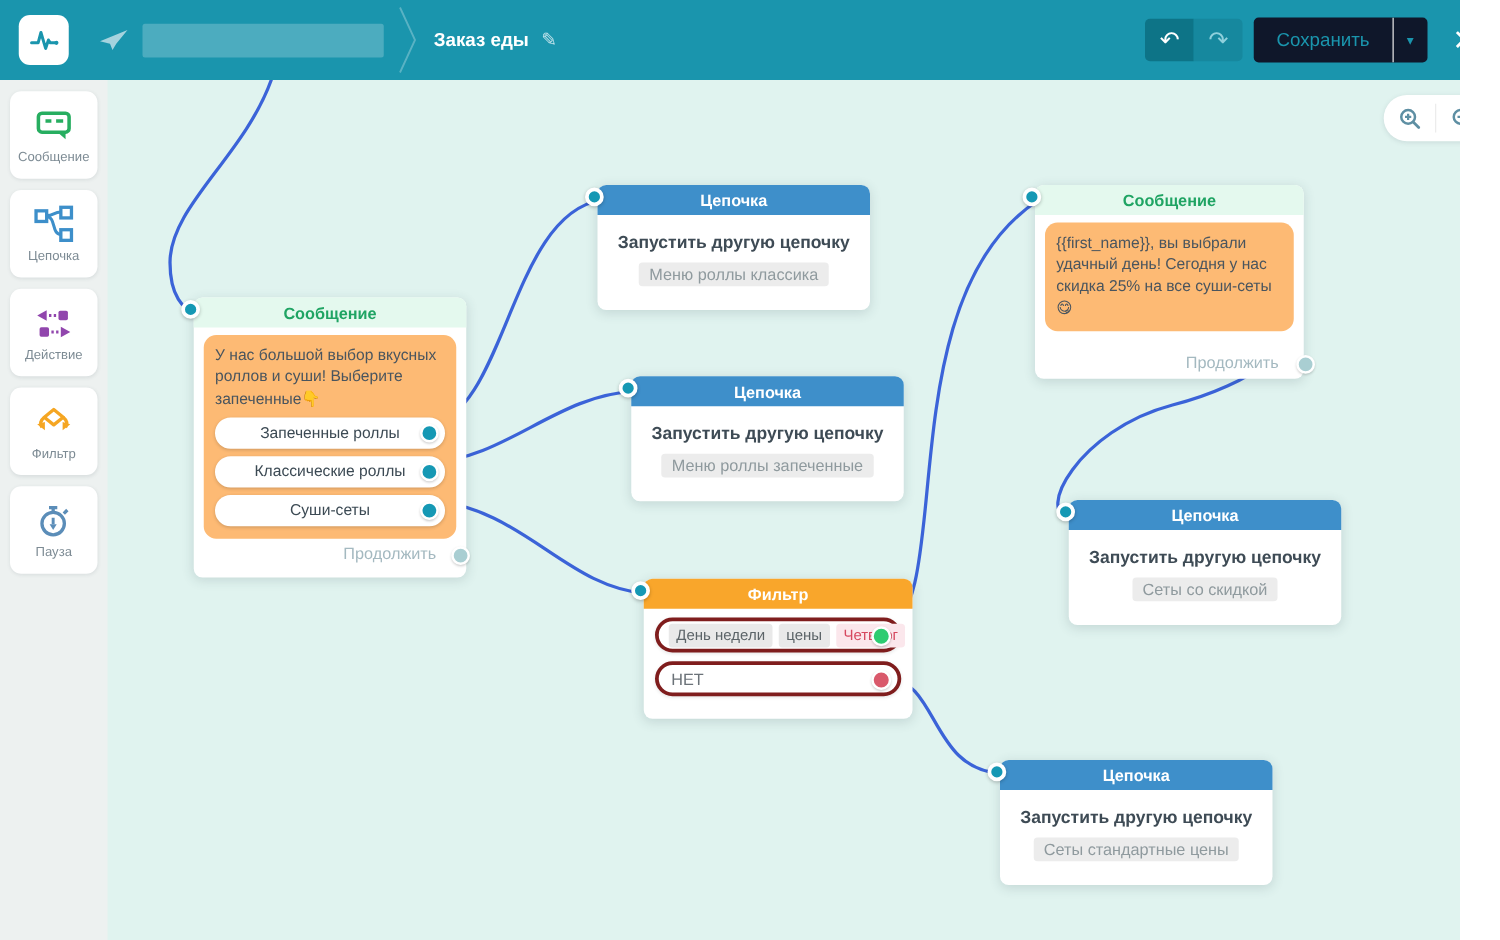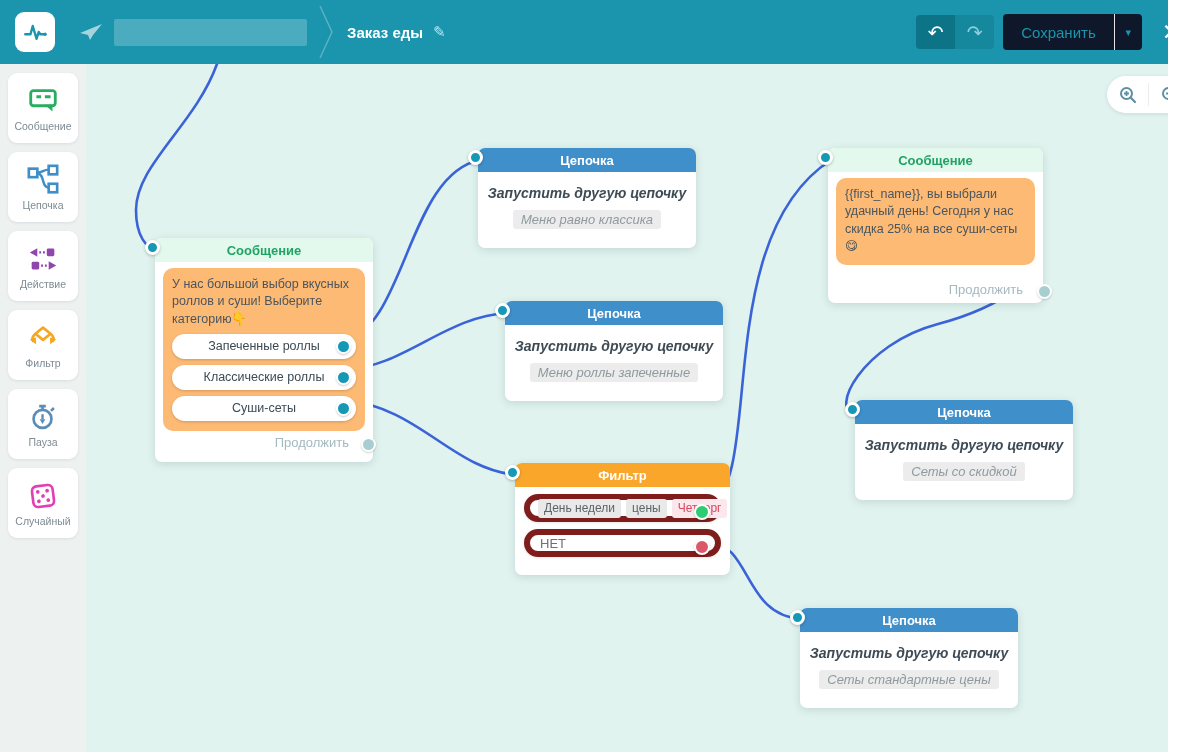--- a/index.html
+++ b/index.html
@@ -61,25 +61,25 @@
   .msg-body { margin:6px 8px 0; background:#fdba74; border-radius:10px; padding:8px 9px 10px; }
   .msg-text { font-size:12.5px; color:#4a555e; line-height:1.38; }
   .msg-btn { position:relative; background:#fff; border-radius:13px; height:25px; line-height:25px;
              text-align:center; font-size:12.5px; color:#3c4a54; margin-top:6px;
              box-shadow:0 1px 3px rgba(0,0,0,.18); cursor:pointer; }
   .btn-port { position:absolute; right:5px; top:5px; width:15px; height:15px; background:#1598b4;
               border:2px solid #fff; border-radius:50%; box-shadow:0 1px 2px rgba(0,0,0,.2); cursor:crosshair; }
   .continue-label { position:absolute; font-size:13px; color:#a4b9c0; }
   .continue-port { position:absolute; width:15px; height:15px; background:#a9ced2; border:2px solid #fff;
                    border-radius:50%; box-shadow:0 1px 2px rgba(0,0,0,.18); cursor:crosshair; }
-  .chain-body { text-align:center; padding-top:13px;font-style:italic; }
+  .chain-body { text-align:center; padding-top:13px; }
   .chain-action { font-size:14px; font-weight:bold; color:#3e4b55; }
   .chain-tag { display:inline-block; margin-top:9px; background:#ececec; color:#8f9a9e; font-size:13px;
                padding:2px 8px; border-radius:3px; }
-  .filter-row { position:relative; margin:7px 9px; background:#fff; border:6px solid #7f1d1d;
+  .filter-row { position:relative; margin:7px 9px; background:#fff; border:3px solid #7f1d1d;
                 border-radius:14px; height:28px; display:flex; align-items:center;
                 padding:0 28px 0 8px; box-shadow:0 1px 3px rgba(0,0,0,.10); }
   .tag { background:#e9e9e9; color:#5c6468; font-size:12px; padding:2.5px 6px; border-radius:3px; margin-right:5px; white-space:nowrap; }
   .tag-value { background:#fbe7ec; color:#d6485f; }
   .no-label { font-size:13px; color:#6b7278; padding-left:2px; }
   .row-port { position:absolute; right:5px; top:4px; width:16px; height:16px; border-radius:50%;
               border:2px solid #fff; box-shadow:0 1px 2px rgba(0,0,0,.2); cursor:crosshair; }
   .port-green { background:#2ecc71; }
   .port-red { background:#d9596b; }
 </style>
@@ -167,33 +167,20 @@
       <svg width="34" height="34" viewBox="0 0 36 36">
         <circle cx="17.5" cy="20" r="9.5" fill="none" stroke="#5b8db8" stroke-width="2.8"></circle>
         <path d="M14,6.5 h7 M17.5,7 v3.5" stroke="#5b8db8" stroke-width="2.8"></path>
         <path d="M26.5,11.5 l3,-3" stroke="#5b8db8" stroke-width="2.8"></path>
         <path d="M17.5,15 v5.5" stroke="#5b8db8" stroke-width="2.5"></path>
         <polygon points="14.5,20.5 20.5,20.5 17.5,25.5" fill="#5b8db8"></polygon>
       </svg>
       <div class="tool-label">Пауза</div>
     </div>
 
-    <div class="tool-card">
-      <svg width="34" height="34" viewBox="0 0 36 36">
-        <g transform="rotate(-7 18 18)">
-          <rect x="7" y="7" width="22" height="22" rx="5" fill="none" stroke="#e23fb4" stroke-width="2.8"></rect>
-          <circle cx="13" cy="13" r="2" fill="#e23fb4"></circle>
-          <circle cx="23" cy="13" r="2" fill="#e23fb4"></circle>
-          <circle cx="18" cy="18" r="2" fill="#e23fb4"></circle>
-          <circle cx="13" cy="23" r="2" fill="#e23fb4"></circle>
-          <circle cx="23" cy="23" r="2" fill="#e23fb4"></circle>
-        </g>
-      </svg>
-      <div class="tool-label">Случайный</div>
-    </div>
   </div>
 
   <div class="zoom-pill">
     <div class="zoom-half">
       <svg width="20" height="20" viewBox="0 0 20 20">
         <circle cx="8.5" cy="8.5" r="5.5" fill="none" stroke="#5e8fa3" stroke-width="2"></circle>
         <path d="M12.8,12.8 L17,17" stroke="#5e8fa3" stroke-width="2.2" stroke-linecap="round"></path>
         <path d="M6,8.5 h5 M8.5,6 v5" stroke="#5e8fa3" stroke-width="1.8"></path>
       </svg>
     </div>
@@ -216,21 +203,21 @@
     <path class="wire" d="M709,541 C752,546 744,616 802,619"></path>
     <path class="wire" d="M1018,249 C1055,272 1000,308 938,324 C862,344 828,412 856,414"></path>
   </svg>
 
   <div class="node" style="left:155px; top:238px; width:218px; height:224px;">
     <div class="node-header hdr-msg">
       <span>Сообщение</span>
     </div>
     <div class="in-port"></div>
     <div class="msg-body">
-      <div class="msg-text">У нас большой выбор вкусных роллов и суши! Выберите категорию👇</div>
+      <div class="msg-text">У нас большой выбор вкусных роллов и суши! Выберите запеченные👇</div>
       <div class="msg-btn">
         <span>Запеченные роллы</span>
         <div class="btn-port"></div>
       </div>
       <div class="msg-btn">
         <span>Классические роллы</span>
         <div class="btn-port"></div>
       </div>
       <div class="msg-btn">
         <span>Суши-сеты</span>
@@ -241,21 +228,21 @@
     <div class="continue-port" style="right:-3px; bottom:10px;"></div>
   </div>
 
   <div class="node" style="left:478px; top:148px; width:218px; height:100px;">
     <div class="node-header hdr-chain">
       <span>Цепочка</span>
     </div>
     <div class="in-port"></div>
     <div class="chain-body">
       <div class="chain-action">Запустить другую цепочку</div>
-      <div class="chain-tag">Меню равно классика</div>
+      <div class="chain-tag">Меню роллы классика</div>
     </div>
   </div>
 
   <div class="node" style="left:505px; top:301px; width:218px; height:100px;">
     <div class="node-header hdr-chain">
       <span>Цепочка</span>
     </div>
     <div class="in-port"></div>
     <div class="chain-body">
       <div class="chain-action">Запустить другую цепочку</div>

